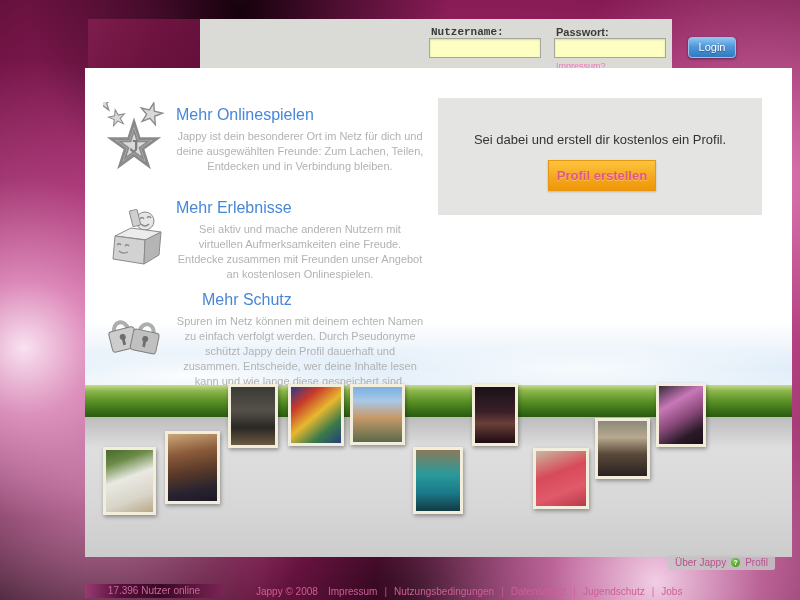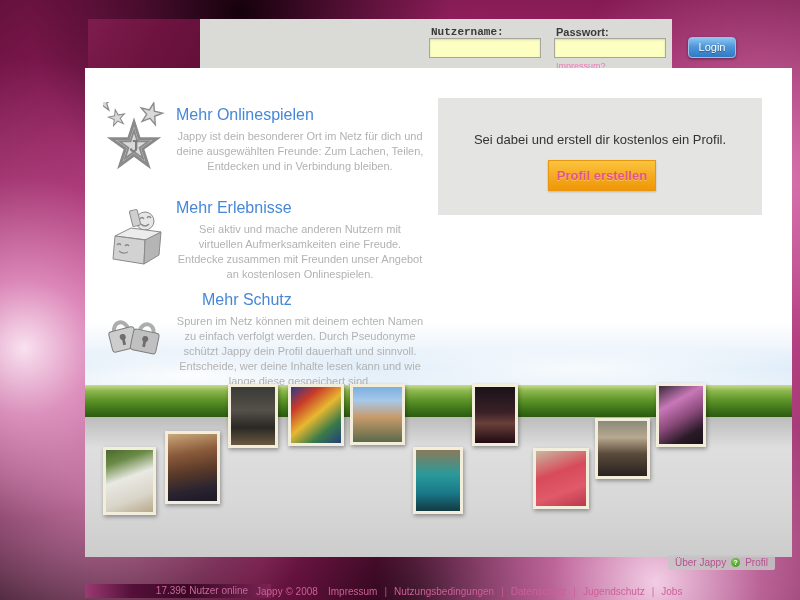--- a/index.html
+++ b/index.html
@@ -66,21 +66,21 @@
   .p5{left:265px;top:316px;width:49px;height:55px;background:linear-gradient(180deg,#7ab0e0 0%,#a8c8e8 25%,#c89a6a 55%,#5a6a4a 100%);}
   .p6{left:328px;top:379px;width:44px;height:61px;background:linear-gradient(180deg,#8a7a5a 0%,#2a9a9a 40%,#1a7a8a 70%,#123a42 100%);}
   .p7{left:387px;top:316px;width:40px;height:56px;background:linear-gradient(180deg,#1a1218 0%,#3a2028 45%,#6a4038 65%,#200a14 100%);}
   .p8{left:448px;top:380px;width:50px;height:55px;background:linear-gradient(160deg,#c8b8a0 0%,#d84a5a 40%,#e05a6a 70%,#b83a4a 100%);}
   .p9{left:510px;top:350px;width:49px;height:55px;background:linear-gradient(180deg,#8a8a7a 0%,#b8a890 30%,#5a4a3a 60%,#2a2220 100%);}
   .p10{left:571px;top:315px;width:44px;height:58px;background:linear-gradient(150deg,#3a2a3a 0%,#c878b8 30%,#8a4a7a 55%,#2a1a28 80%,#1a1018 100%);}
 
   
   .online-bar{left:85px;top:584px;width:138px;height:14px;
     background:linear-gradient(to right,#9a3a72 0%,#55103a 25%,#3a0824 55%,#7a2454 100%);
-    text-align:center;font-size:10px;line-height:14px;color:#c96a9e;padding-left:48px;}
+    text-align:center;font-size:10px;line-height:14px;color:#c96a9e;}
   .copyright{left:256px;top:586px;font-size:10px;color:#cf5e9a;}
   .flinks{left:328px;top:586px;font-size:10px;color:#cf5e9a;display:flex;gap:7px;}
   .flink{cursor:pointer;}
   .fsep{opacity:.85;}
   .rightbar{left:668px;top:555px;height:15px;padding:0 7px;border-radius:2px;
     background:rgba(198,198,198,.85);display:flex;align-items:center;gap:5px;
     font-size:10px;color:#b5528e;}
   .help-icon{display:inline-block;width:9px;height:9px;border-radius:50%;
     background:radial-gradient(circle at 35% 30%,#7cc84e,#3c9420);
     color:#fff;font-size:7px;font-weight:bold;line-height:9px;text-align:center;}
@@ -140,21 +140,21 @@
       </g>
       <g transform="rotate(12 44 34)">
         <path d="M37,26 a7,8 0 0 1 14,0" fill="none" stroke="#adadad" stroke-width="4"></path>
         <rect x="31" y="25" width="26" height="21" rx="3" fill="#c0c0c0" stroke="#7e7e7e"></rect>
         <circle cx="44" cy="33" r="3" fill="#6e6e6e"></circle>
         <rect x="42.6" y="34" width="2.8" height="7" fill="#6e6e6e"></rect>
       </g>
     </svg>
   </div>
   <div class="abs sec-title" style="left:91px;top:223px;margin-left:26px;">Mehr Schutz</div>
-  <div class="abs sec-text" style="left:91px;top:246px;">Spuren im Netz können mit deinem echten Namen zu einfach verfolgt werden. Durch Pseudonyme schützt Jappy dein Profil dauerhaft und sinnvoll. Entscheide, wer deine Inhalte lesen kann und wie lange diese gespeichert sind.</div>
+  <div class="abs sec-text" style="left:91px;top:246px;">Spuren im Netz können mit deinem echten Namen zu einfach verfolgt werden. Durch Pseudonyme schützt Jappy dein Profil dauerhaft und zusammen. Entscheide, wer deine Inhalte lesen kann und wie lange diese gespeichert sind.</div>
 
   <div class="abs signup">
     <div class="signup-text">Sei dabei und erstell dir kostenlos ein Profil.</div>
     <div class="create-btn">Profil erstellen</div>
   </div>
 
   <div class="photo p1" title="man in white shirt outdoors"></div>
   <div class="photo p2" title="woman mirror selfie"></div>
   <div class="photo p3" title="man with cap in dark room"></div>
   <div class="photo p4" title="colorful party drinks scene"></div>

